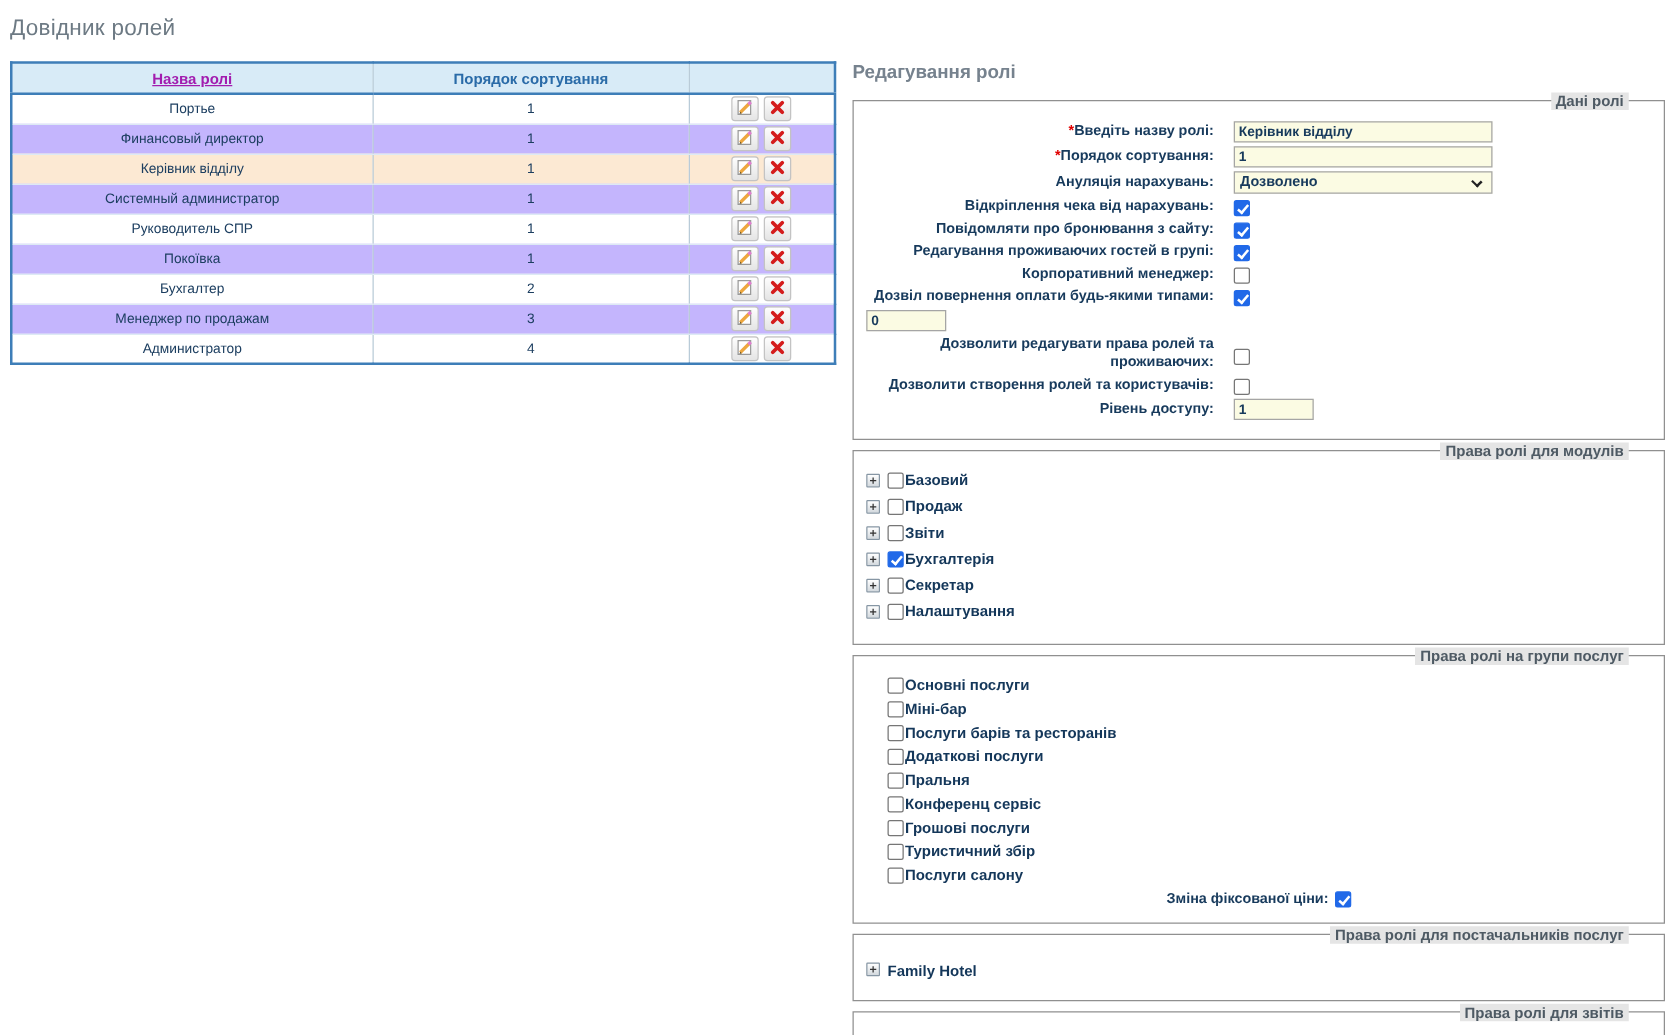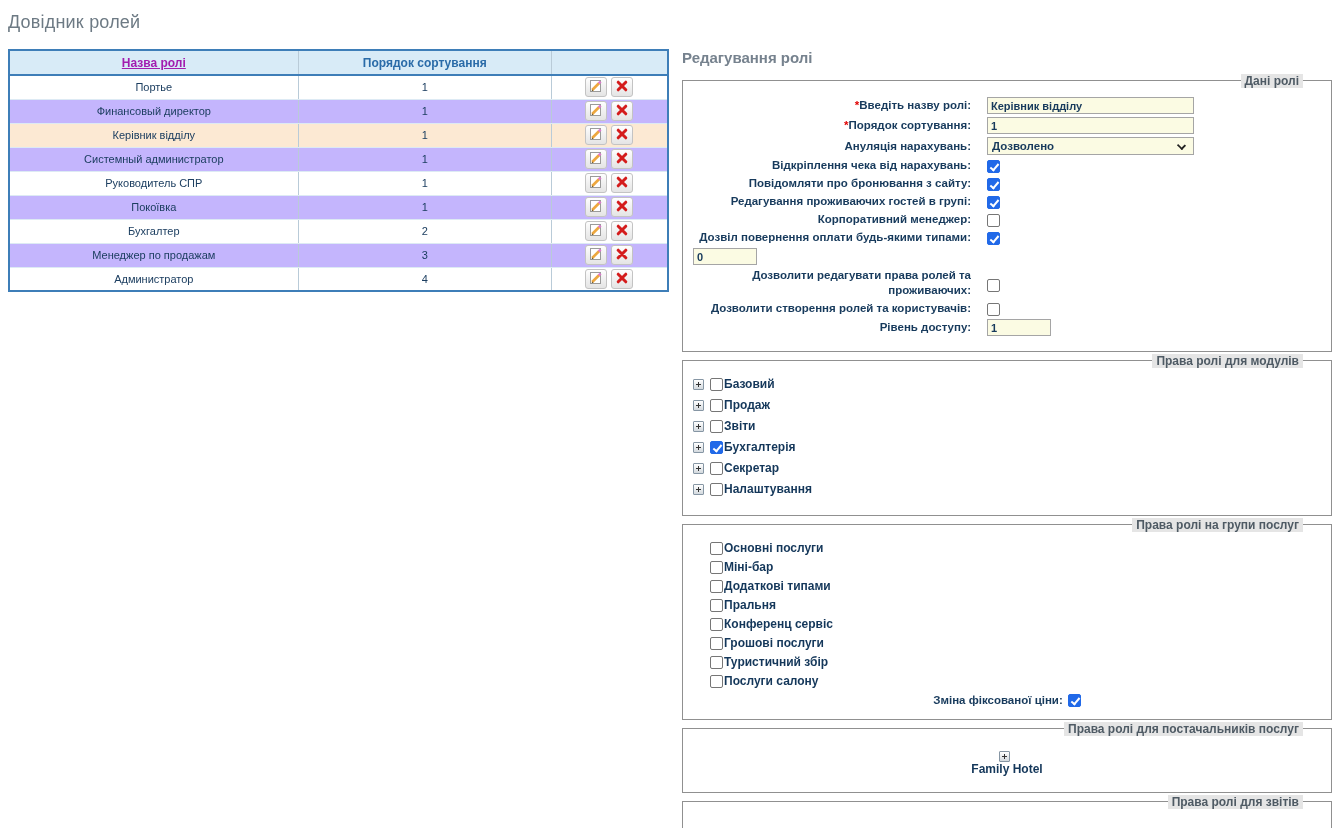--- a/index.html
+++ b/index.html
@@ -124,21 +124,21 @@
     content: ""; position: absolute; top: 2px; bottom: 2px; left: 4px;
     width: 1px; background: #333;
   }
   .tree-label {
     font-size: 12px; font-weight: bold; color: #14375a; margin-left: 1px;
   }
   .fixed-price-row { display: flex; align-items: center; margin-top: 2px; justify-content: center; }
   .fixed-price-row .f-inline-label {
     font-size: 11.5px; font-weight: bold; color: #173a5c; margin-right: 5px;
   }
-  .provider-row { display: flex; align-items: center; margin: 6px 0 4px 0; flex-direction: column; }
+  .provider-row { display: flex; align-items: flex-start; margin: 6px 0 4px 0; }
   .provider-row .tree-label { margin-left: 0; }
 </style>
 </head>
 <body>
 
 <div class="page">
   <h1 class="page-title">Довідник ролей</h1>
 
   <div class="layout">
 
@@ -411,24 +411,28 @@
         <div class="svc-item">
           <span class="cb"></span>
           <span class="tree-label">Основні послуги</span>
         </div>
 
         <div class="svc-item">
           <span class="cb"></span>
           <span class="tree-label">Міні-бар</span>
         </div>
 
-
-        <div class="svc-item">
-          <span class="cb"></span>
-          <span class="tree-label">Додаткові типами</span>
+        <div class="svc-item">
+          <span class="cb"></span>
+          <span class="tree-label">Послуги барів та ресторанів</span>
+        </div>
+
+        <div class="svc-item">
+          <span class="cb"></span>
+          <span class="tree-label">Додаткові послуги</span>
         </div>
 
         <div class="svc-item">
           <span class="cb"></span>
           <span class="tree-label">Пральня</span>
         </div>
 
         <div class="svc-item">
           <span class="cb"></span>
           <span class="tree-label">Конференц сервіс</span>

